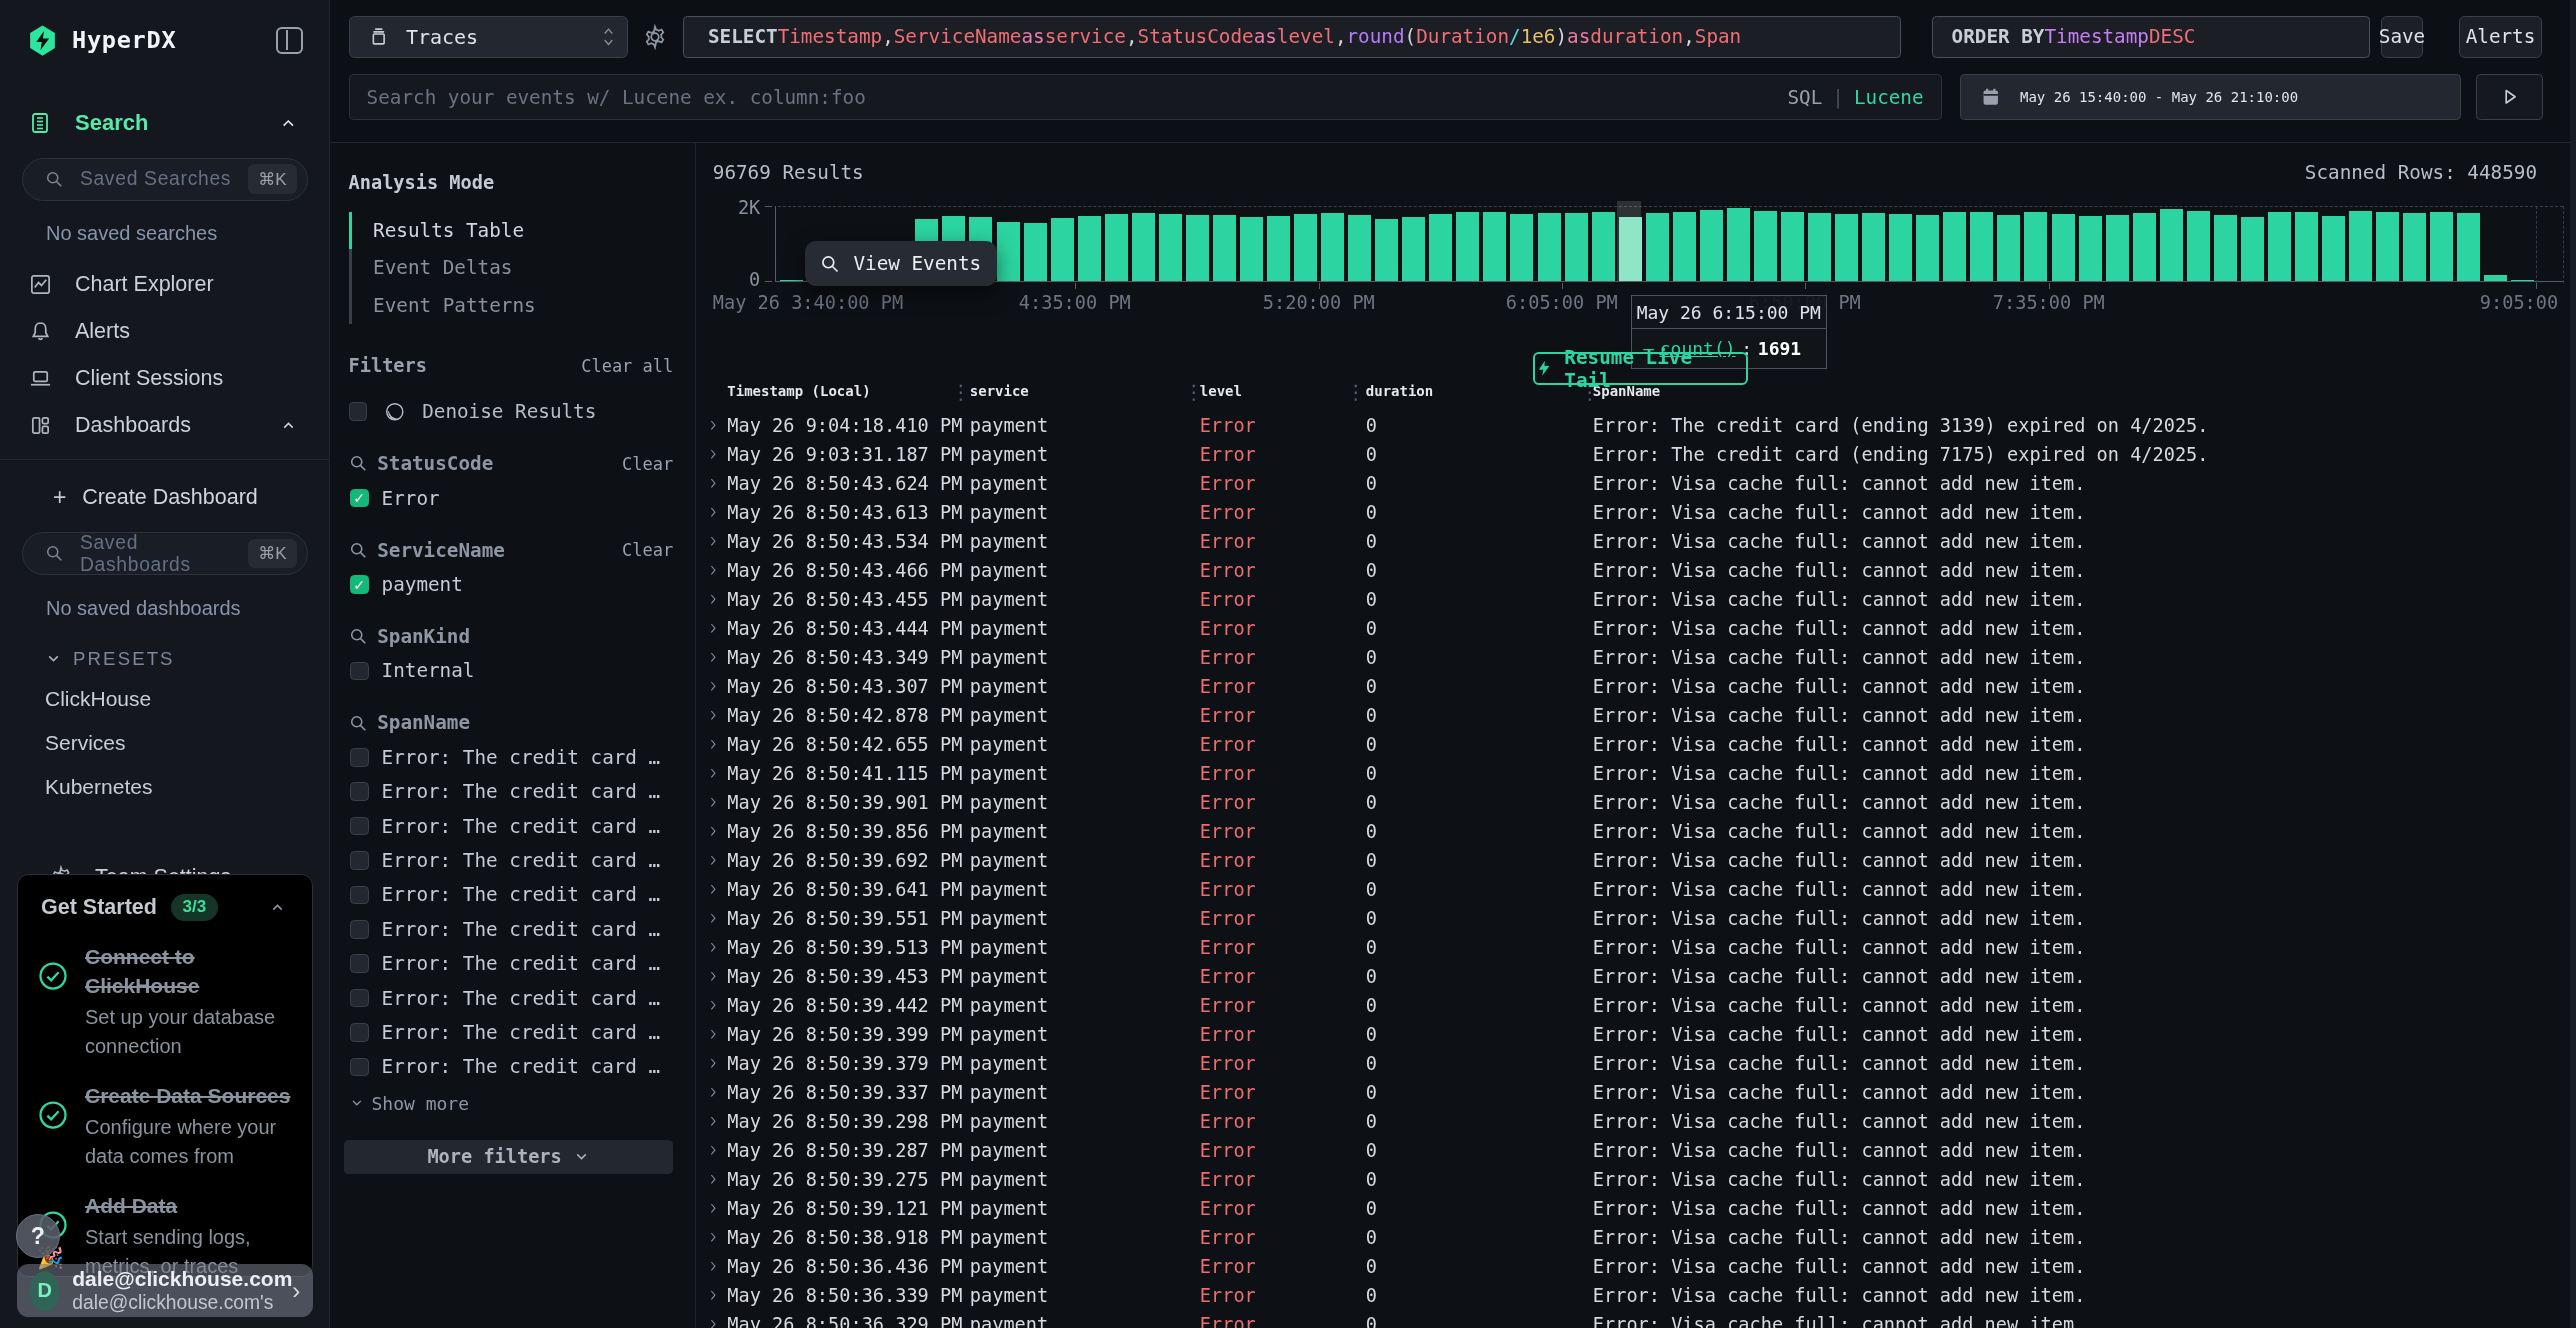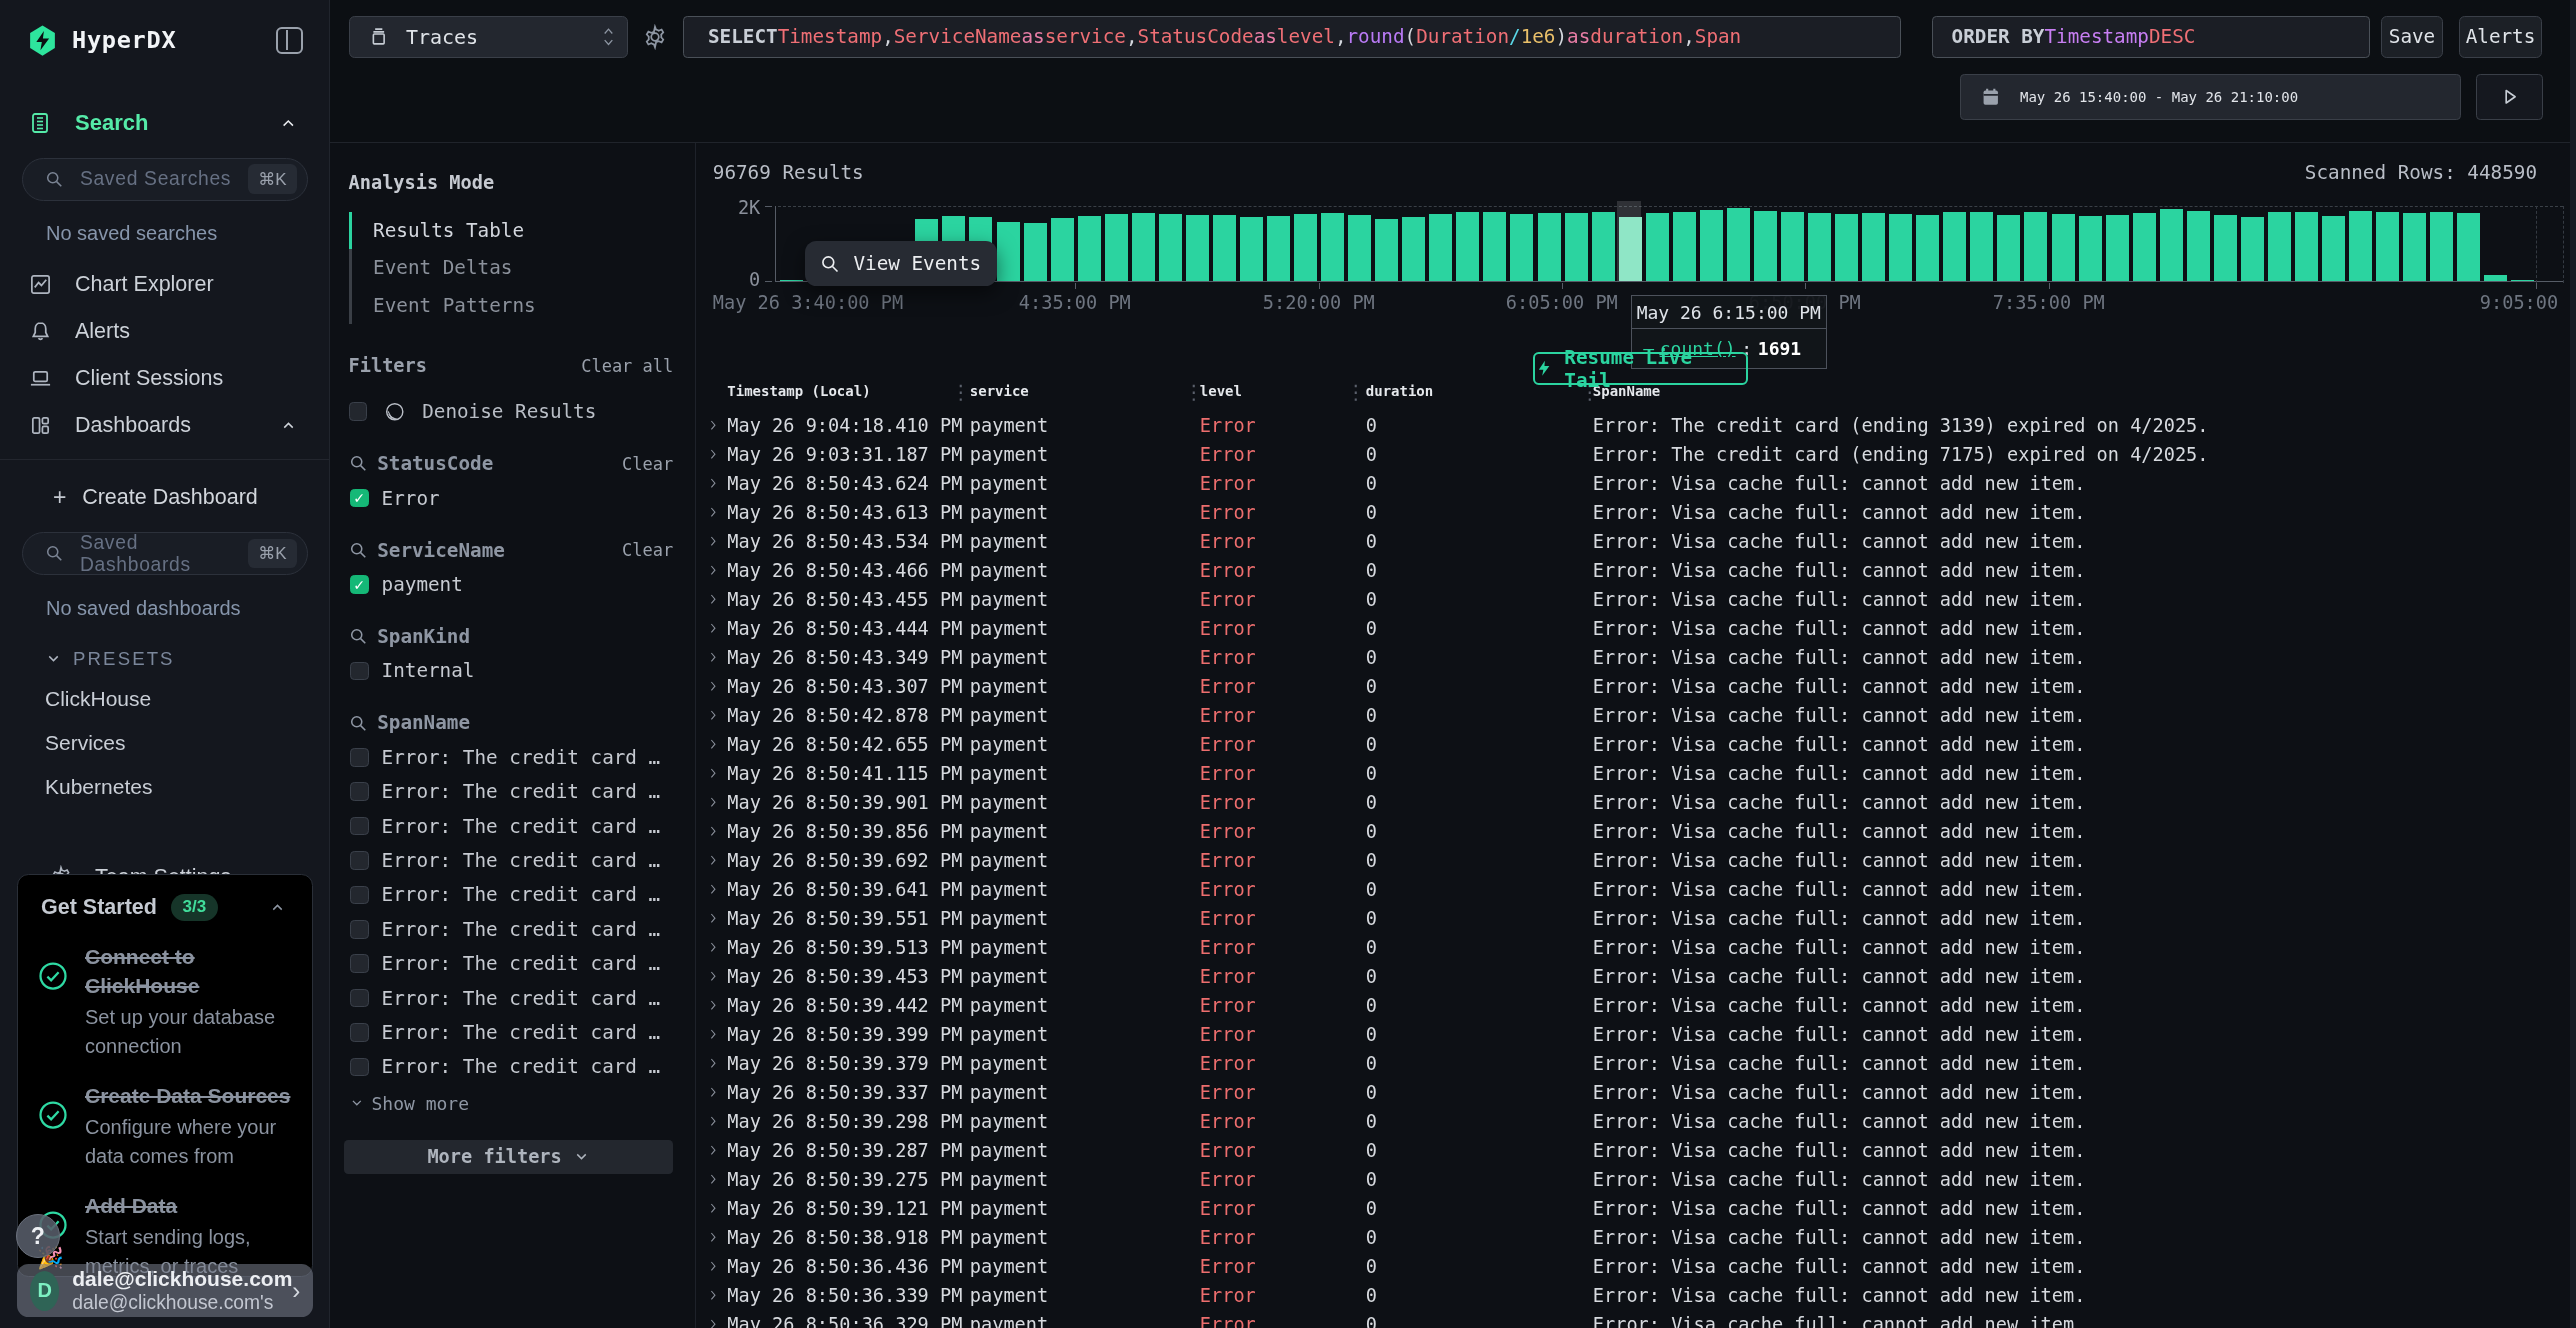--- a/index.html
+++ b/index.html
@@ -64,21 +64,21 @@
   .tok-kw { color:#c9ced6; font-weight:bold; }
   .tok-fld { color:#ef6f75; }
   .tok-as { color:#e87da6; }
   .tok-pun { color:#d4d8de; }
   .tok-fn { color:#b97af5; }
   .tok-op { color:#5bd8e8; }
   .tok-num { color:#eac06a; }
   .tok-violet { color:#c77ef2; }
   .tok-red { color:#ef6f75; }
   .btn { position:absolute; height:42px; background:#1c2026; border:1.4px solid #3a3f48; border-radius:5.7px; color:#dfe3e8; font-size:19.3px; display:flex; align-items:center; justify-content:center; cursor:pointer; }
-  .btn-save { left:2051px; width:62px; top:0; }
+  .btn-save { left:2051px; width:42px; top:0; }
   .btn-alerts { left:2129px; width:83px; top:0; }
   .row2 { position:absolute; left:0; right:0; top:74px; height:46px; }
   .search-input { position:absolute; left:18.6px; width:1593px; height:46px; background:#15181f; border:1.4px solid #2c313a; border-radius:4.3px; display:flex; align-items:center; padding:0 17px; cursor:text; }
   .search-ph { color:#6b7280; font-size:19.3px; flex:1; }
   .lang-sql { color:#9aa1ac; font-size:19.3px; }
   .lang-sep { color:#4a4f58; font-size:19.3px; padding:0 10px; }
   .lang-lucene { color:#2ed9a3; font-size:19.3px; }
   .date-box { position:absolute; left:1630px; width:501px; height:46px; background:#23272f; border:1.4px solid #3a3f48; border-radius:4.3px; display:flex; align-items:center; padding:0 15.7px; cursor:pointer; }
   .date-box .dtxt { font-size:14px; color:#e2e5ea; margin-left:14.3px; }
   .play-btn { position:absolute; left:2146px; width:67px; height:46px; background:#15181f; border:1.4px solid #3a3f48; border-radius:4.3px; display:flex; align-items:center; justify-content:center; color:#c6ccd4; cursor:pointer; }
@@ -450,20 +450,26 @@
           </div>
         <div class="code-input q-order" id="order-input">
             <span class="tok-kw">ORDER BY </span>
             <span class="tok-violet">Timestamp</span>
             <span class="tok-red"> DESC</span>
           </div>
         <div class="btn btn-save">Save</div>
         <div class="btn btn-alerts">Alerts</div>
       </div>
       <div class="row2">
+        <div class="search-input">
+          <span class="search-ph">Search your events w/ Lucene ex. column:foo</span>
+          <span class="lang-sql">SQL</span>
+          <span class="lang-sep">|</span>
+          <span class="lang-lucene">Lucene</span>
+        </div>
         <div class="date-box">
           <span class="icon-c" style="color:#9aa1ac">
               <svg width="21.5" height="21.5" viewBox="0 0 30 30">
                 <use href="#i-cal"></use>
               </svg>
             </span>
           <span class="dtxt">May 26 15:40:00 - May 26 21:10:00</span>
         </div>
         <div class="play-btn">
             <svg width="21.5" height="21.5" viewBox="0 0 30 30">

